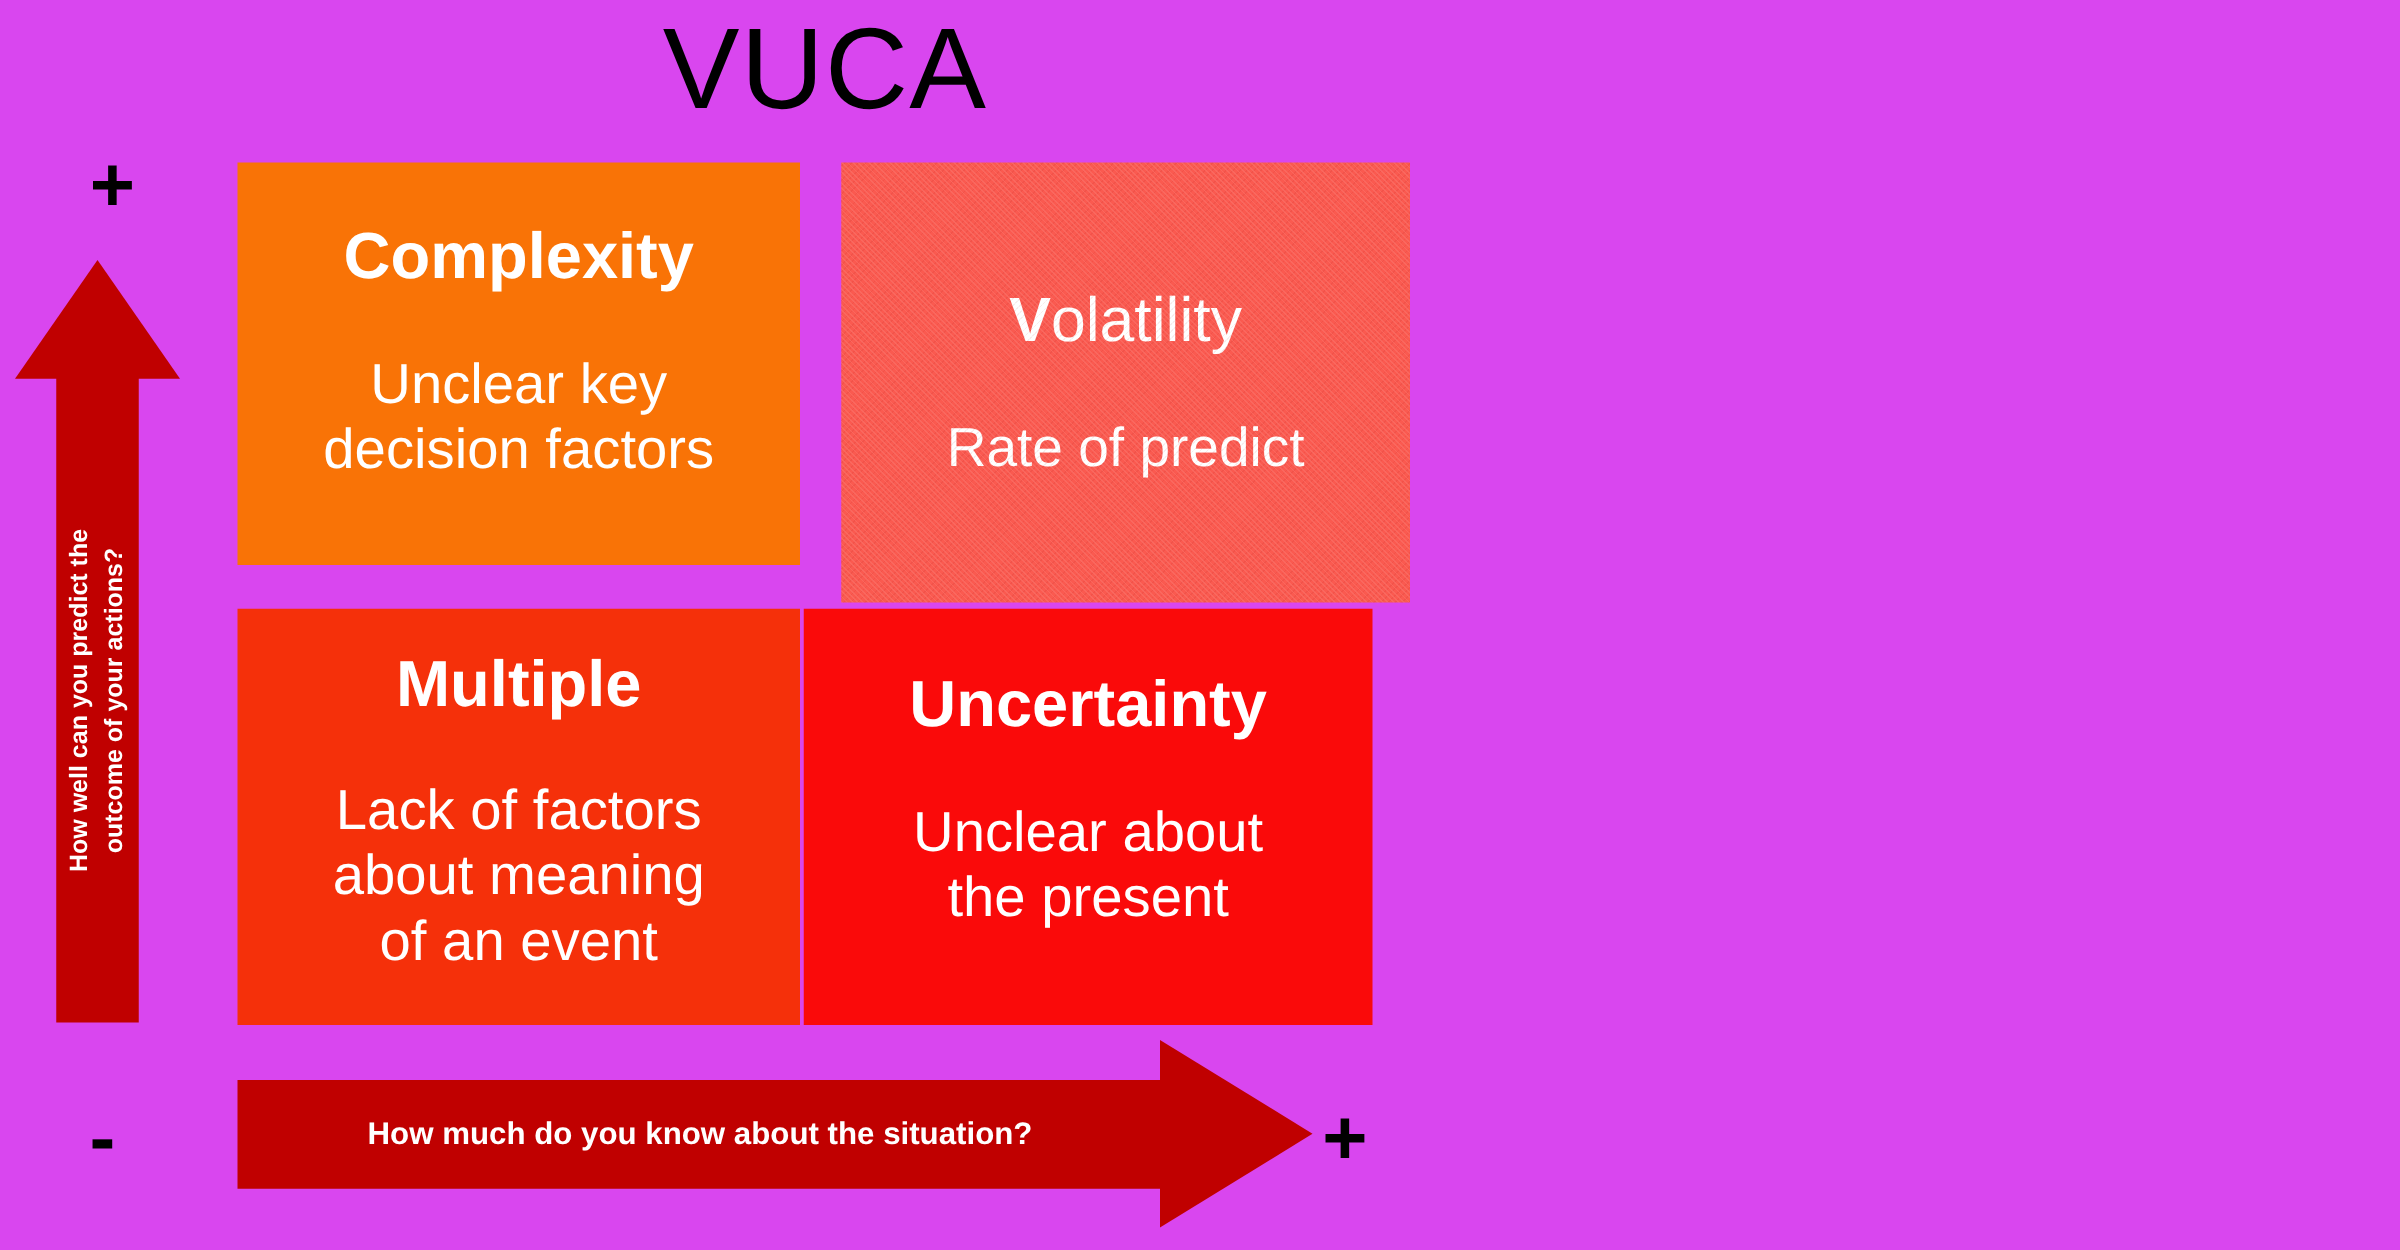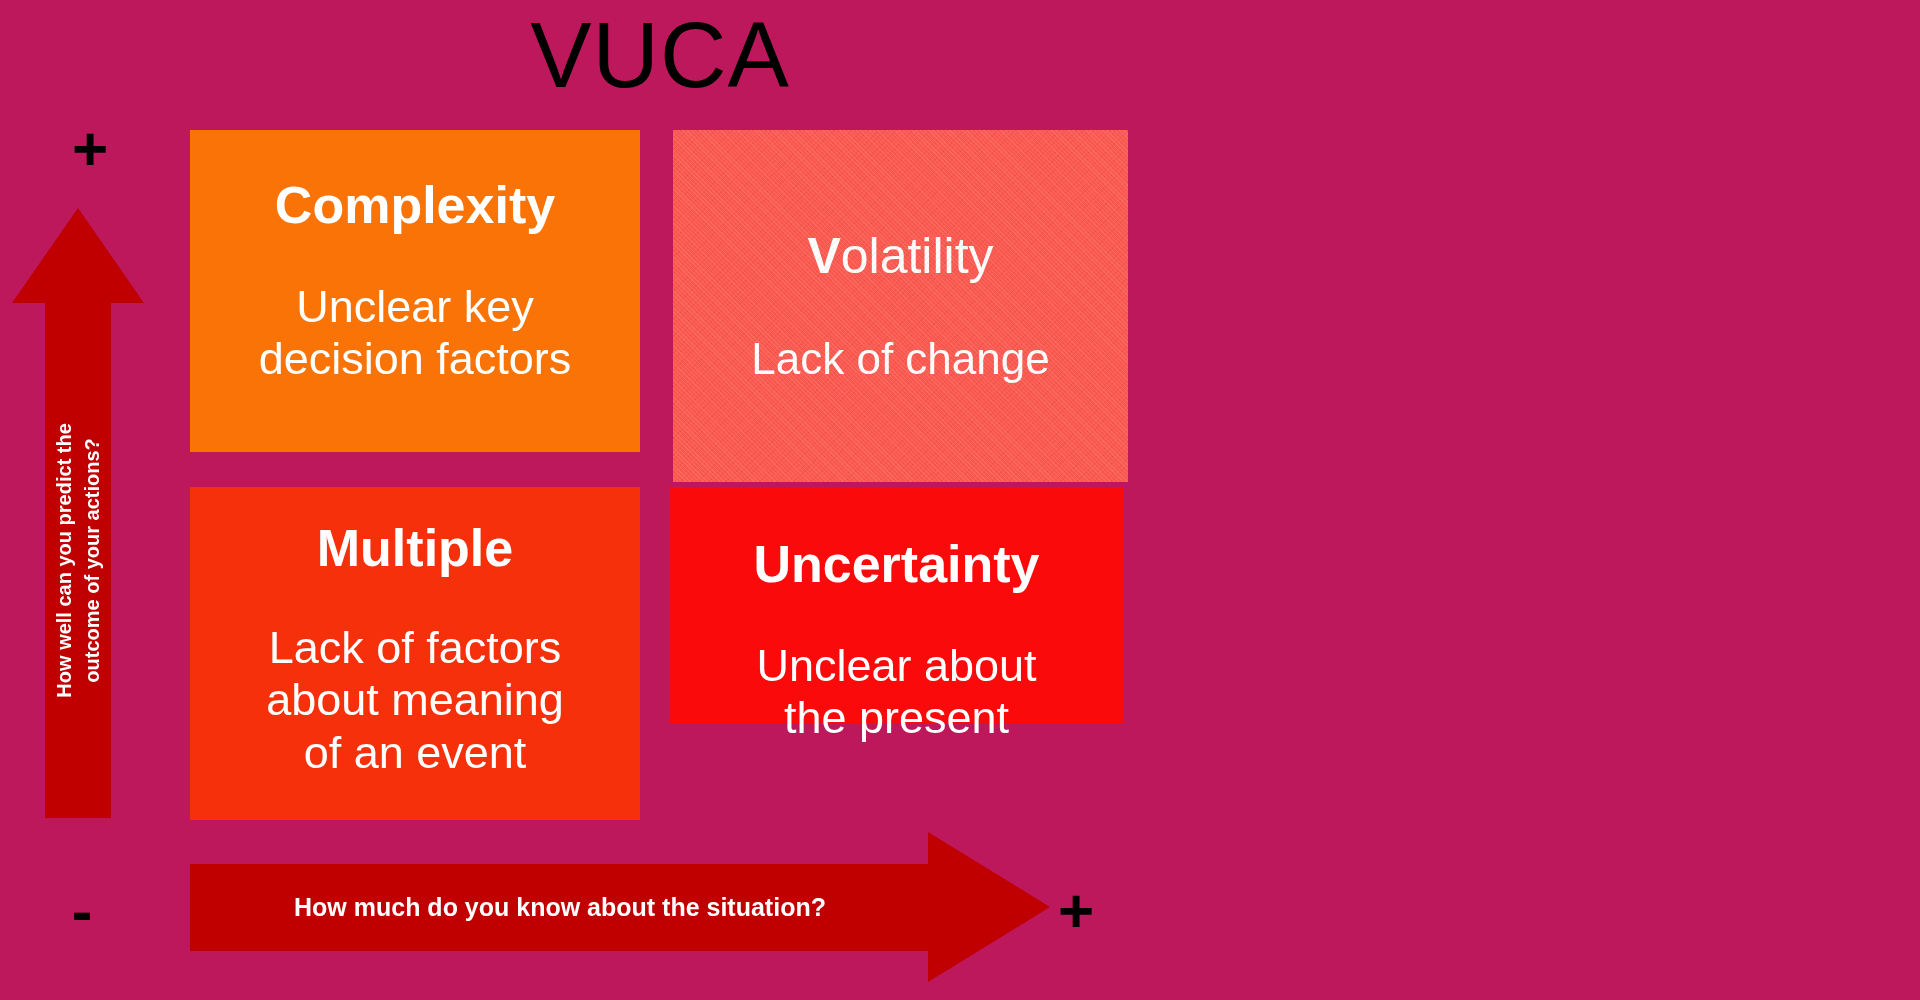--- a/index.html
+++ b/index.html
@@ -8,21 +8,21 @@
     background: #ffffff;
   }
   body {
     font-family: "Liberation Sans", sans-serif;
     -webkit-font-smoothing: antialiased;
   }
   #stage {
     position: relative;
     width: 1920px;
     height: 1000px;
-    background: #be185d;
+    background: #d946ef;
     overflow: hidden;
   }
 
   
   #title {
     position: absolute;
     left: 0;
     top: 6px;
     width: 1320px;
     text-align: center;
@@ -89,21 +89,21 @@
   #box-ambiguity {
     left: 190px; top: 487px; width: 450px; height: 333px;
     background: #F5300A;
     justify-content: flex-start;
     padding-top: 32px;
   }
   #box-ambiguity .q-head { font-size: 52px; }
   #box-ambiguity .q-body { font-size: 45px; margin-top: 6px; }
 
   #box-uncertainty {
-    left: 669px; top: 487px; width: 455px; height: 236px;
+    left: 643px; top: 487px; width: 455px; height: 333px;
     background: #FA0A0A;
     justify-content: flex-start;
     padding-top: 48px;
   }
   #box-uncertainty .q-head { font-size: 52px; }
   #box-uncertainty .q-body { font-size: 45px; margin-top: 8px; }
 
   
   #y-arrow {
     position: absolute;
@@ -222,21 +222,21 @@
       <div>decision factors</div>
     </div>
   </div>
 
   <div class="quad" id="box-volatility">
     <div id="vol-texture"></div>
     <div class="q-head">
       <span class="bold-initial">V</span><span class="light-rest">olatility</span>
     </div>
     <div class="q-body">
-      <div>Lack of change</div>
+      <div>Rate of predict</div>
     </div>
   </div>
 
   <div class="quad" id="box-ambiguity">
     <div class="q-head">Multiple</div>
     <div class="q-body">
       <div>Lack of factors</div>
       <div>about meaning</div>
       <div>of an event</div>
     </div>

